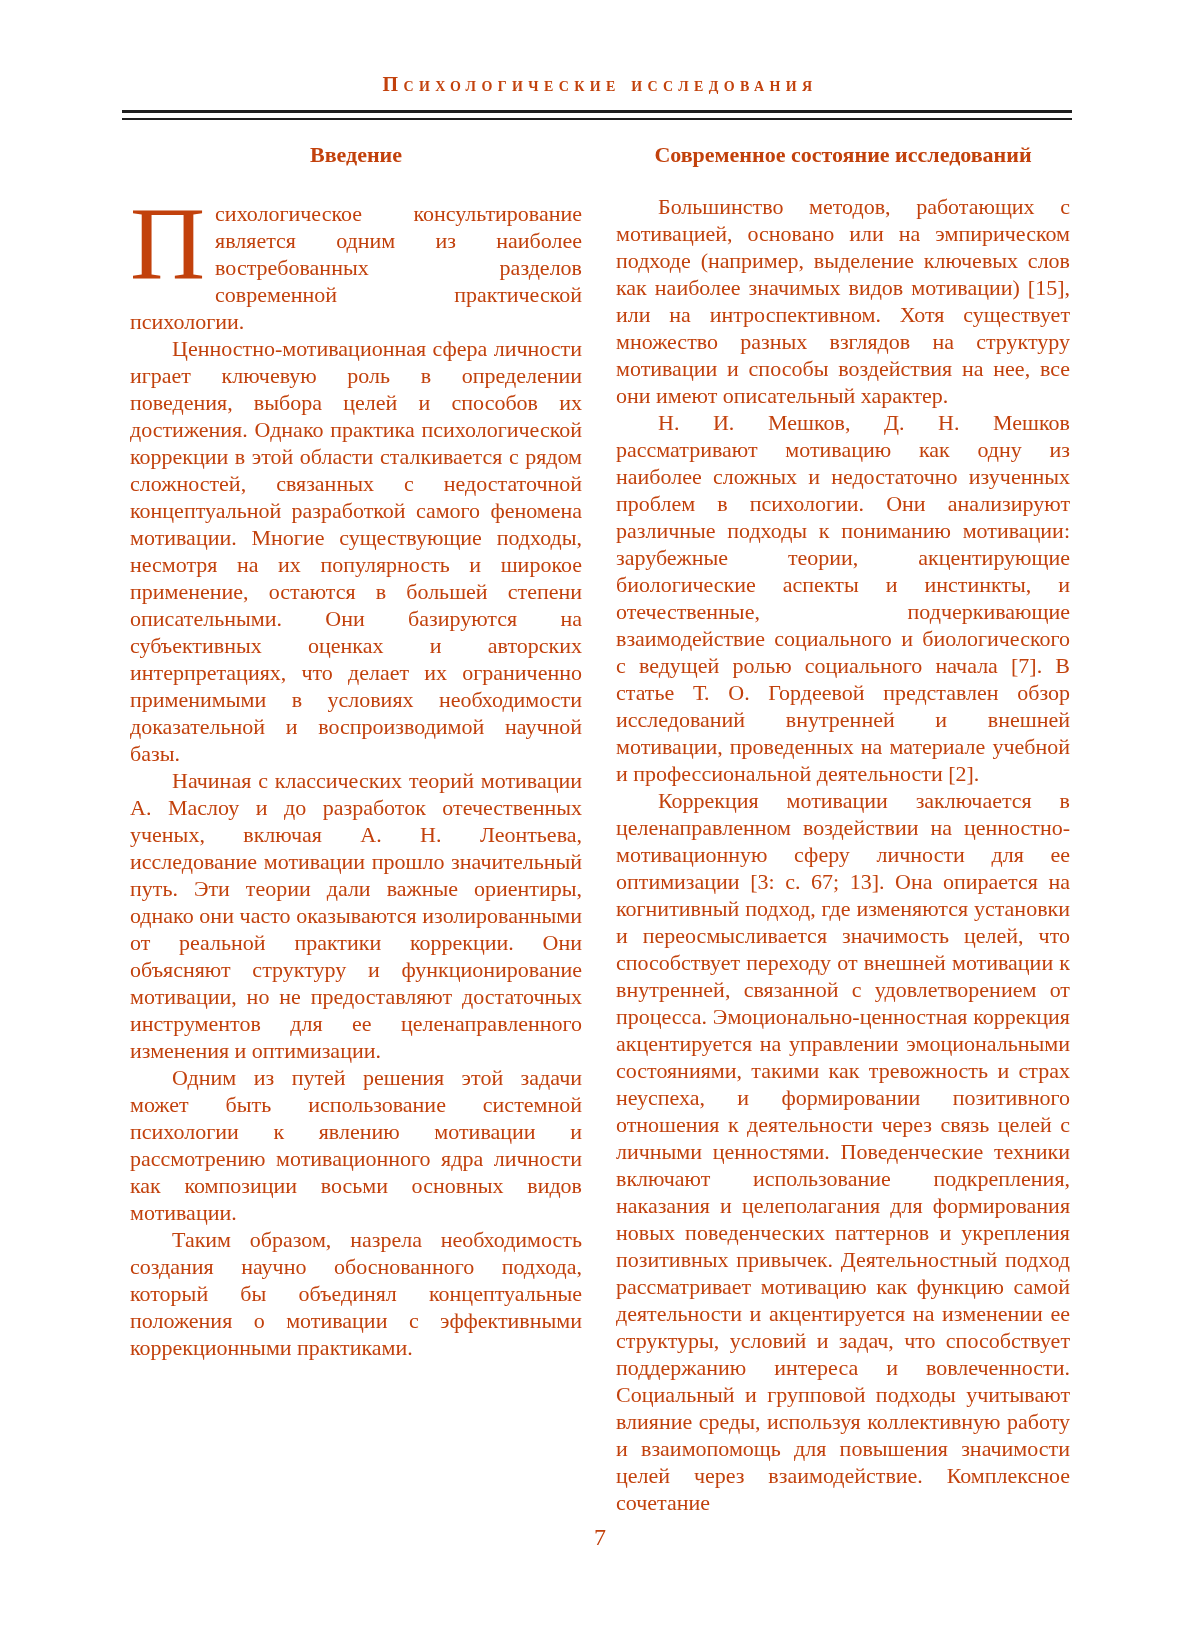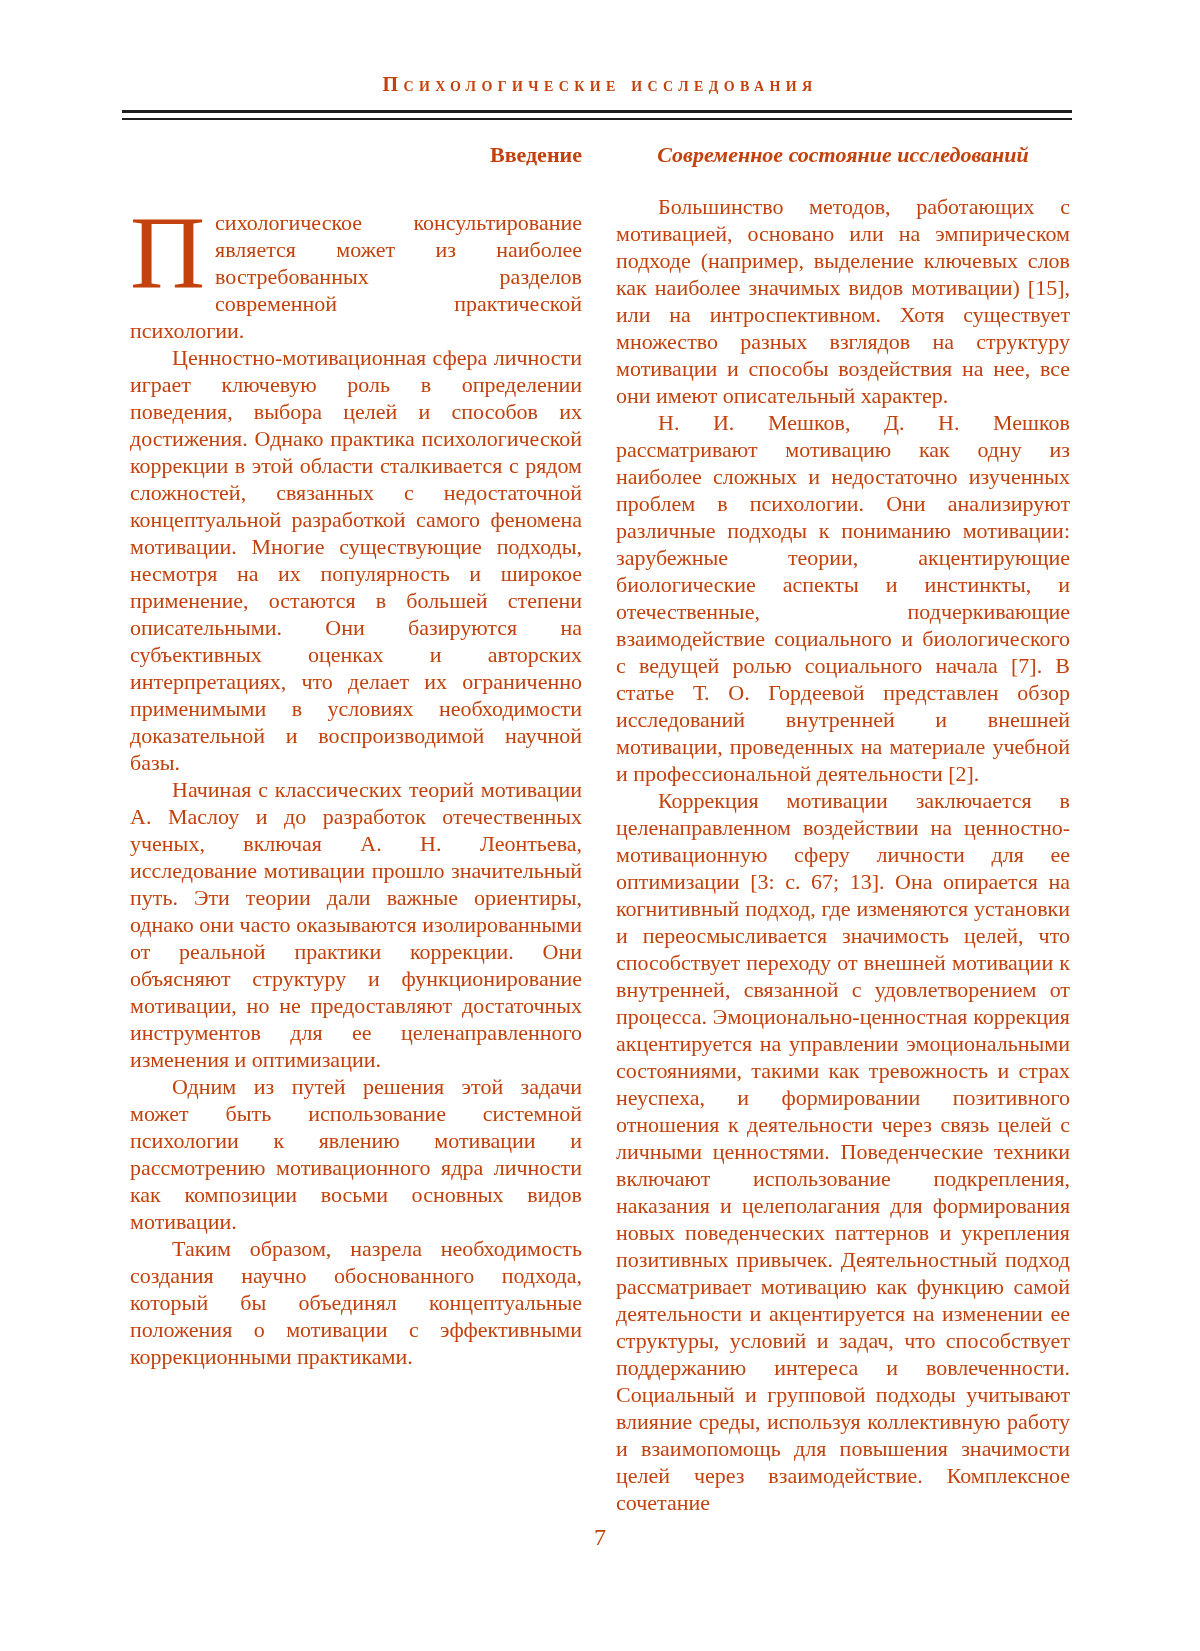--- a/index.html
+++ b/index.html
@@ -49,22 +49,22 @@
   }
   .col-left  { left: 130px; width: 452px; }
   .col-right { left: 616px; width: 454px; }
   .col-heading {
     text-align: center;
     font-weight: 700;
     font-size: 22px;
     line-height: 29px;
     text-indent: 0;
   }
-  .col-left  .col-heading { margin-bottom: 40px; text-align: right; }
-  .col-right .col-heading { margin-bottom: 24px; font-style: italic; }
+  .col-left  .col-heading { margin-bottom: 31px; }
+  .col-right .col-heading { margin-bottom: 24px; }
   .col p {
     margin: 0;
     padding: 0;
     text-indent: 42px;
   }
   .col p.lead { text-indent: 0; }
   .dropcap {
     float: left;
     font-size: 104px;
     line-height: 77px;
@@ -85,21 +85,21 @@
 <body>
 
 <div class="page">
 
   <div class="running-head">Психологические исследования</div>
 
   <div class="double-rule"></div>
 
   <div class="col col-left">
     <div class="col-heading">Введение</div>
-    <p class="lead"><span class="dropcap">П</span><span>сихологическое консультирование является может из наиболее востребованных разделов современной практической психологии.</span></p>
+    <p class="lead"><span class="dropcap">П</span><span>сихологическое консультирование является одним из наиболее востребованных разделов современной практической психологии.</span></p>
     <p>Ценностно-мотивационная сфера личности играет ключевую роль в определении поведения, выбора целей и способов их достижения. Однако практика психологической коррекции в этой области сталкивается с рядом сложностей, связанных с недостаточной концептуальной разработкой самого феномена мотивации. Многие существующие подходы, несмотря на их популярность и широкое применение, остаются в большей степени описательными. Они базируются на субъективных оценках и авторских интерпретациях, что делает их ограниченно применимыми в условиях необходимости доказательной и воспроизводимой научной базы.</p>
     <p>Начиная с классических теорий мотивации А. Маслоу и до разработок отечественных ученых, включая А. Н. Леонтьева, исследование мотивации прошло значительный путь. Эти теории дали важные ориентиры, однако они часто оказываются изолированными от реальной практики коррекции. Они объясняют структуру и функционирование мотивации, но не предоставляют достаточных инструментов для ее целенаправленного изменения и оптимизации.</p>
     <p>Одним из путей решения этой задачи может быть использование системной психологии к явлению мотивации и рассмотрению мотивационного ядра личности как композиции восьми основных видов мотивации.</p>
     <p>Таким образом, назрела необходимость создания научно обоснованного подхода, который бы объединял концептуальные положения о мотивации с эффективными коррекционными практиками.</p>
   </div>
 
   <div class="col col-right">
     <div class="col-heading">
       <div>Современное состояние исследований</div>
     </div>

